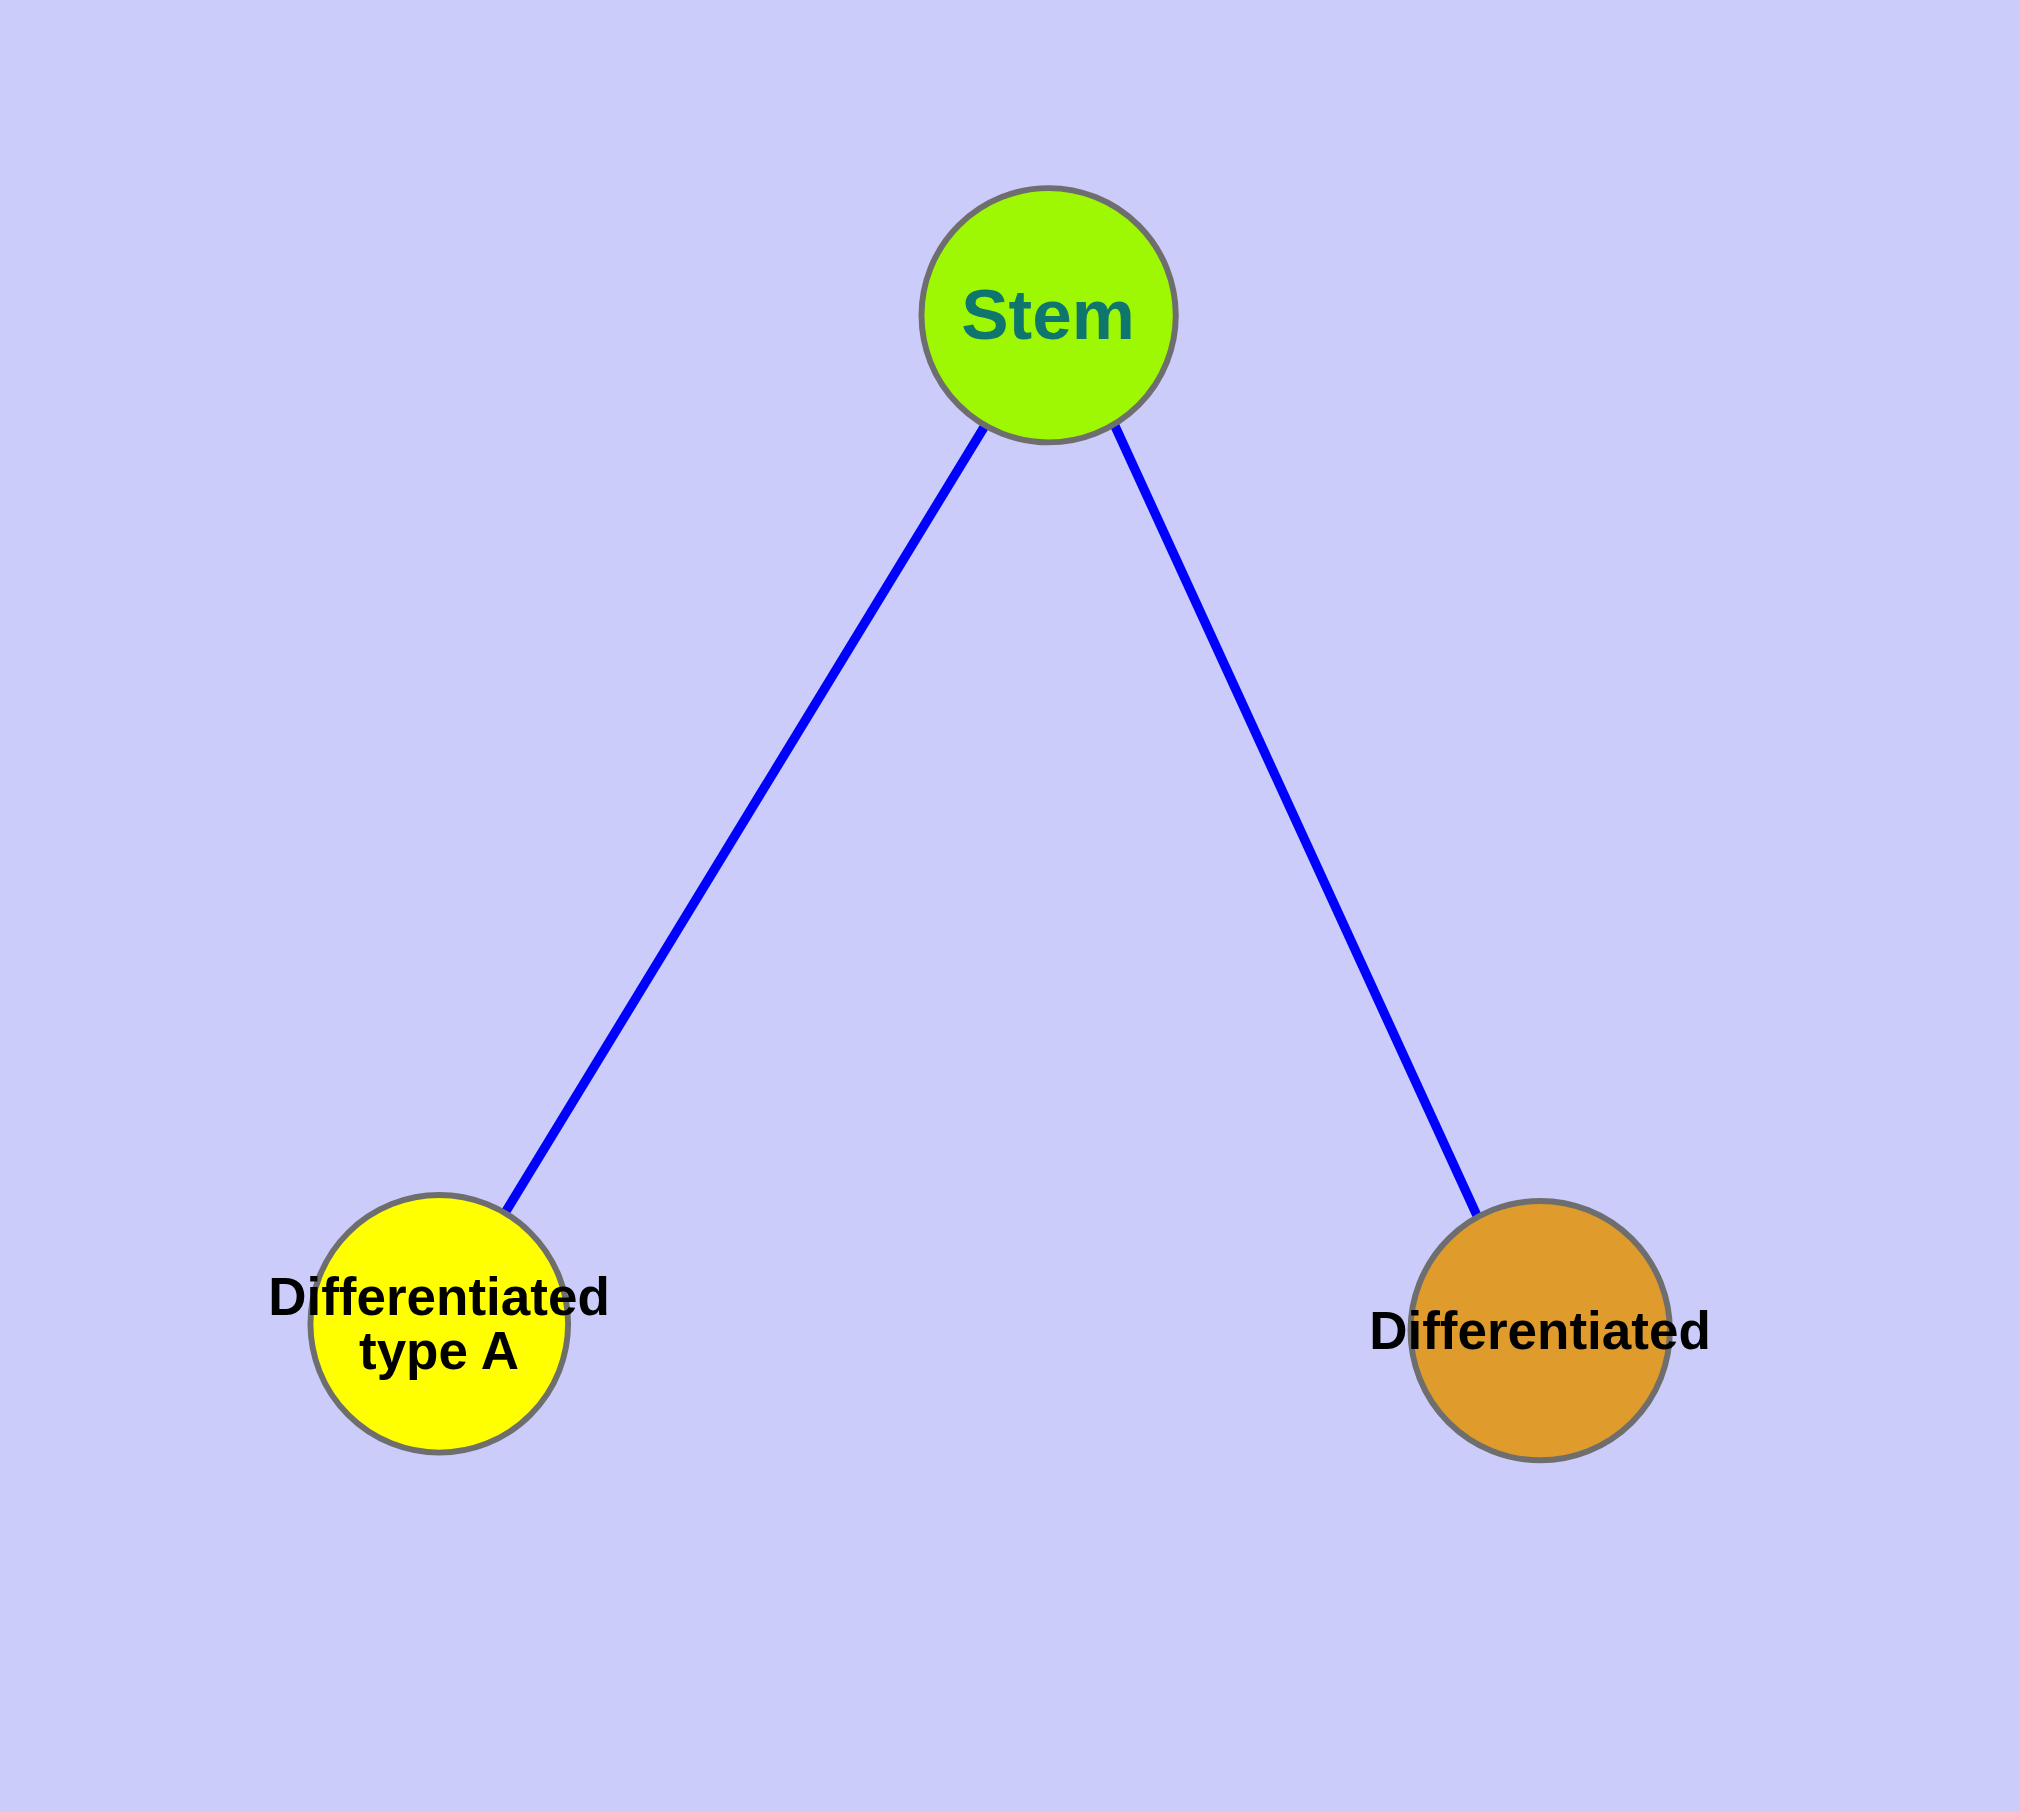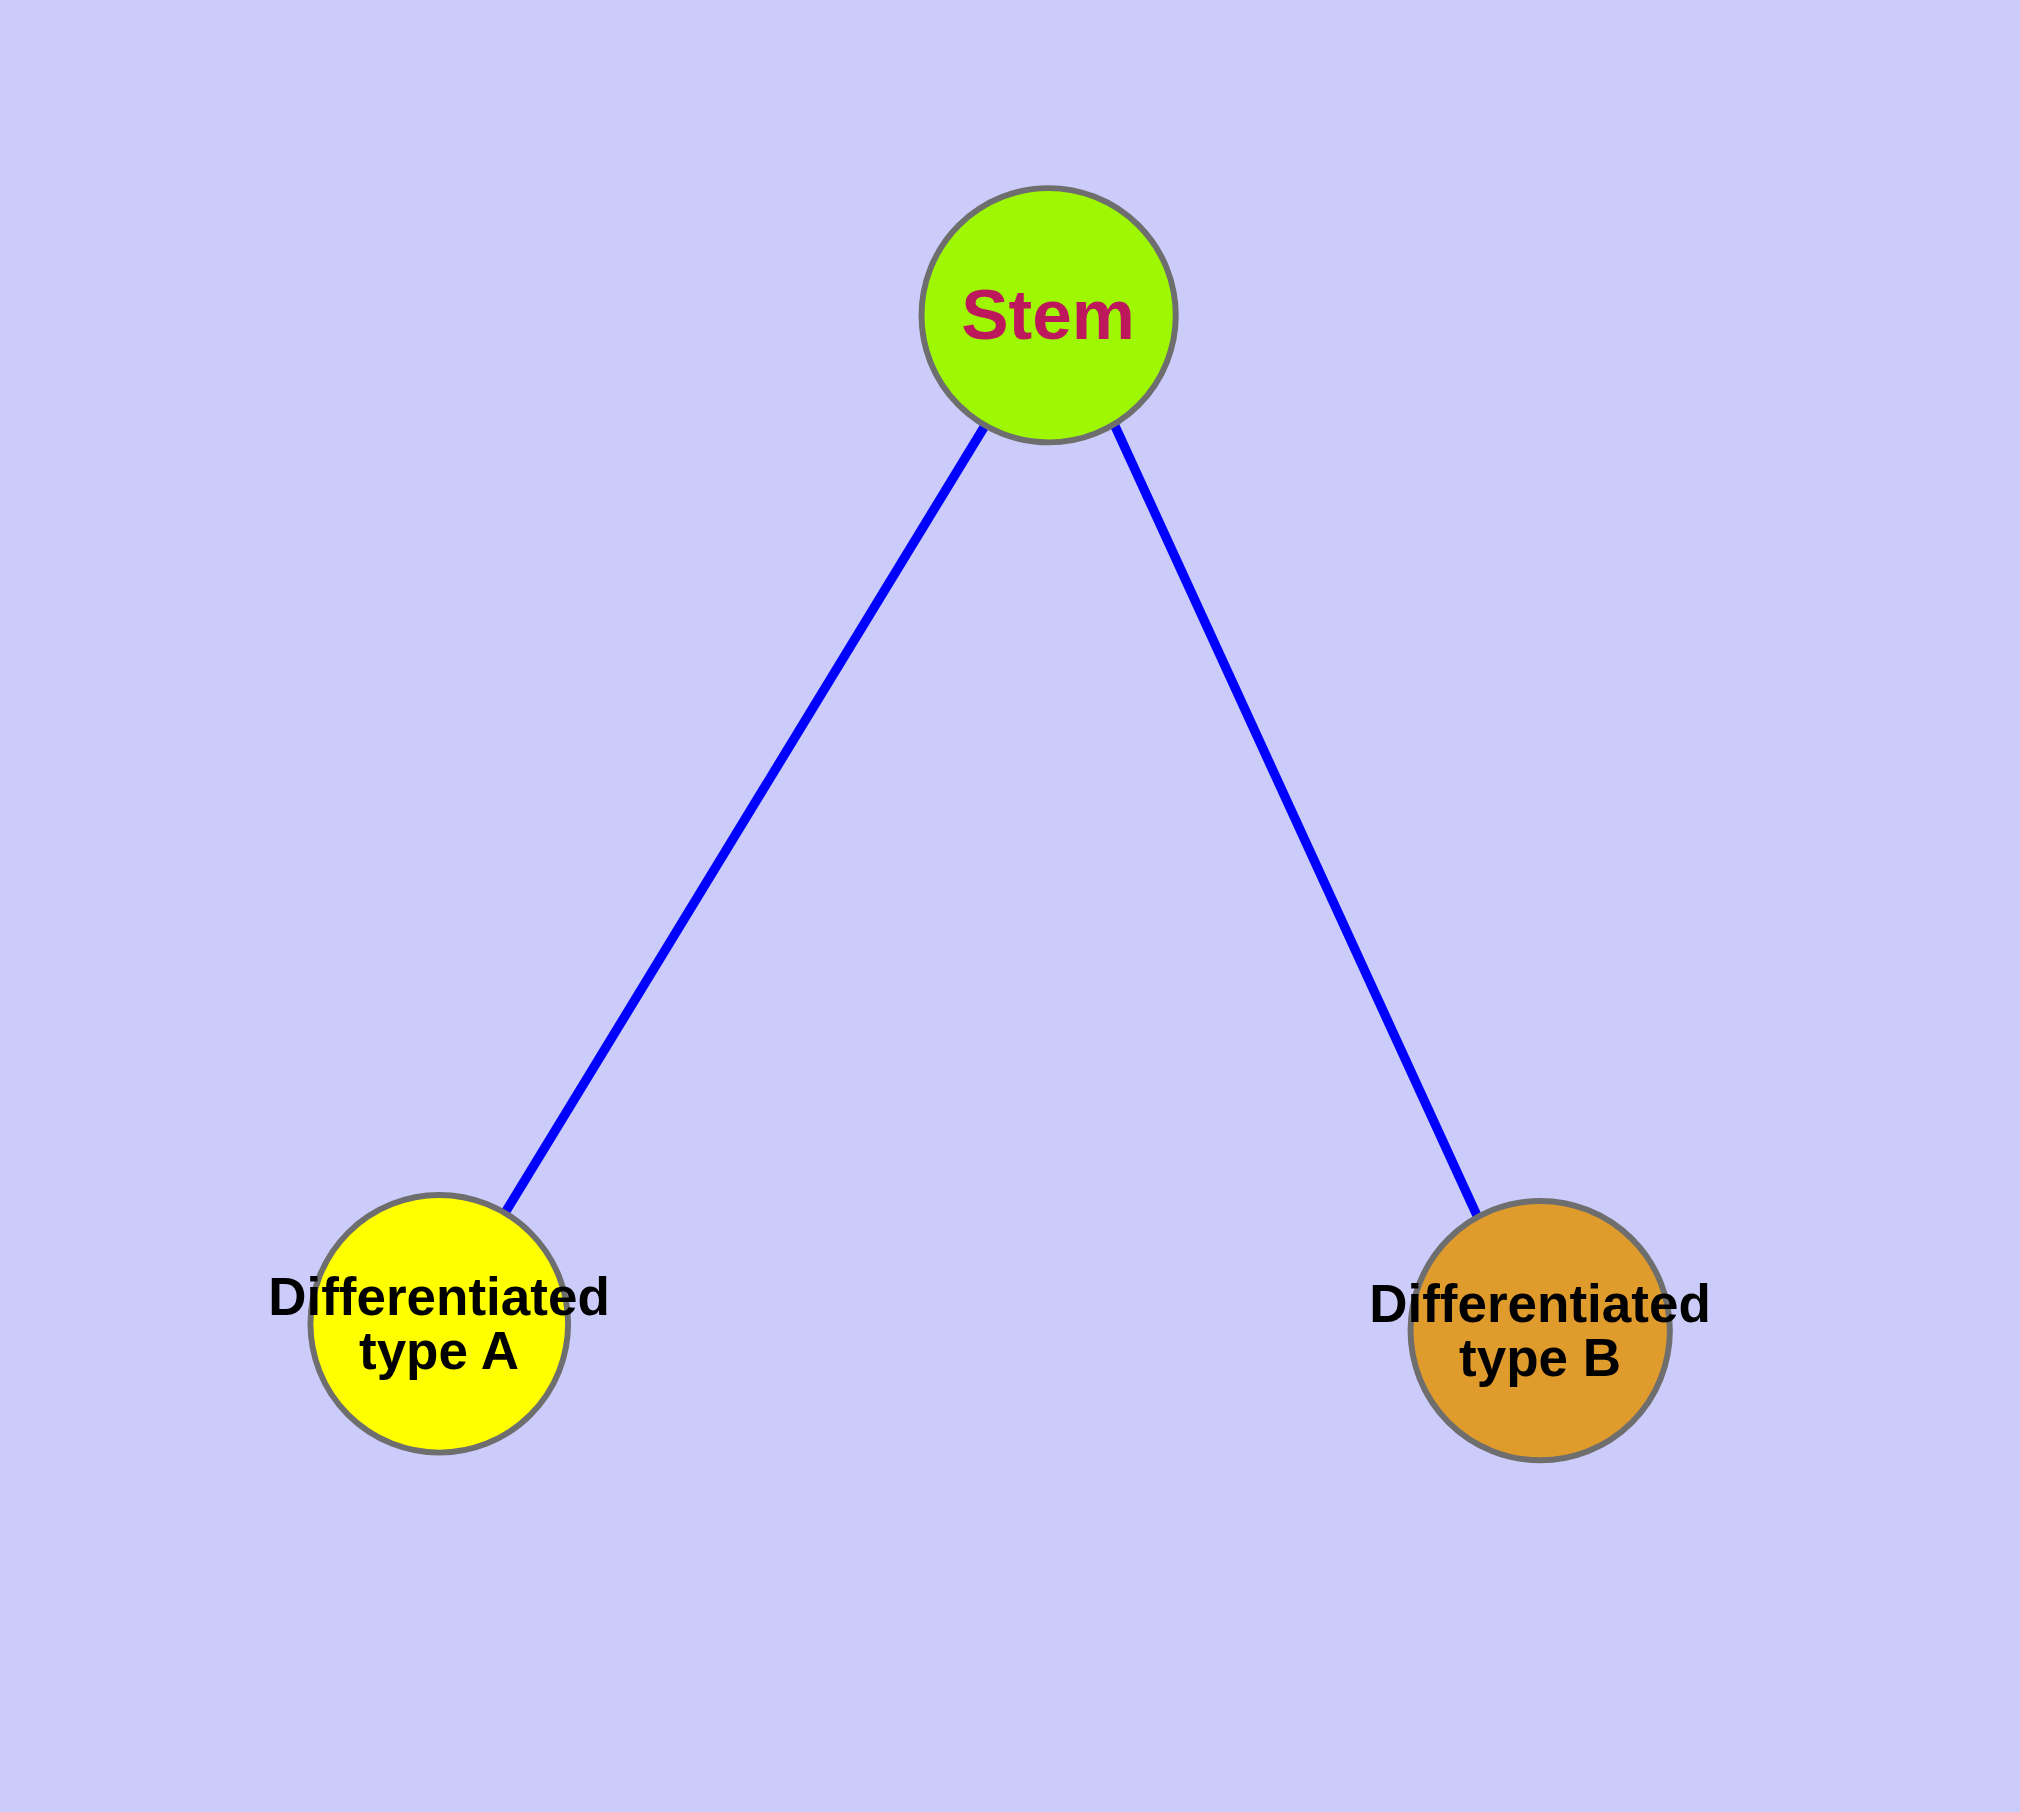--- a/index.html
+++ b/index.html
@@ -54,28 +54,27 @@
       <line class="graph-edge" x1="1162" y1="502" x2="595" y2="1432" stroke="#0000ff" stroke-width="11" stroke-linecap="butt"></line>
       <line class="graph-edge" x1="1315" y1="502" x2="1745" y2="1440" stroke="#0000ff" stroke-width="11" stroke-linecap="butt"></line>
     </g>
     <g>
       <circle class="graph-node" cx="1237" cy="372" r="150" fill="#9ef703" stroke="#6e6e6e" stroke-width="7"></circle>
       <circle class="graph-node" cx="518" cy="1562" r="152" fill="#ffff00" stroke="#6e6e6e" stroke-width="7"></circle>
       <circle class="graph-node" cx="1817" cy="1570" r="153" fill="#e09b2d" stroke="#6e6e6e" stroke-width="7"></circle>
     </g>
   </svg>
 
-  <div class="node-label node-label-stem" style="left: 1048px; top: 315px; color: #be185d;">
+  <div class="node-label node-label-stem" style="left: 1048px; top: 315px; color: #0f766e;">
     <div>Stem</div>
   </div>
 
   <div class="node-label node-label-leaf" style="left: 439px; top: 1324px; color: rgb(0, 0, 0);">
     <div>Differentiated</div>
     <div>type A</div>
   </div>
 
   <div class="node-label node-label-leaf" style="left: 1540px; top: 1331px; color: rgb(0, 0, 0);">
     <div>Differentiated</div>
-    <div>type B</div>
   </div>
 
 </div>
 
 
 </body></html>

